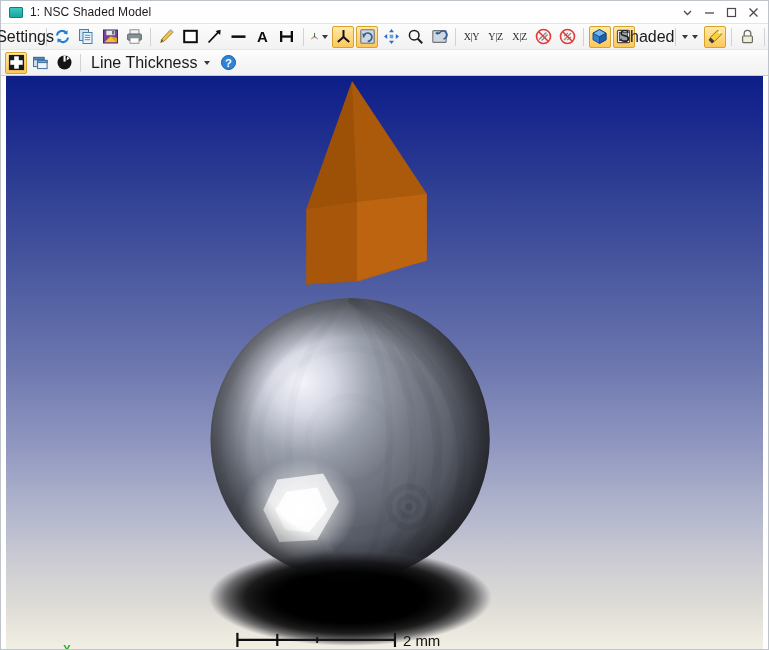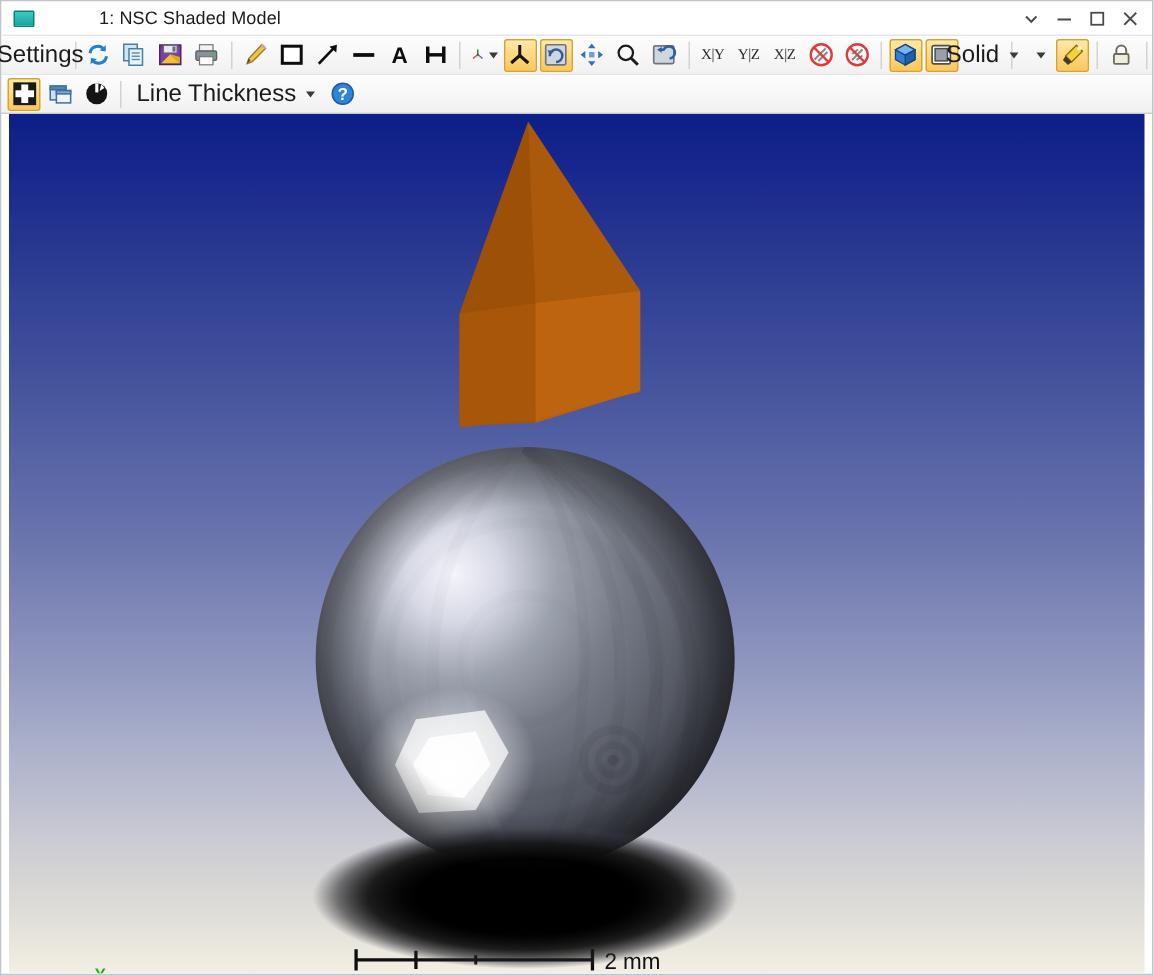--- a/index.html
+++ b/index.html
@@ -16,21 +16,20 @@
     box-sizing:border-box;
     display:flex;flex-direction:column;
   }
   
   .titlebar{
     height:22px;flex:0 0 22px;
     background:#ffffff;
     display:flex;align-items:center;
     border-bottom:1px solid #e3e5e8;
     position:relative;
-    gap:36px;
   }
   .title-icon{
     width:14px;height:11px;margin-left:8px;margin-right:7px;
     background:linear-gradient(#3ec8c0,#16a79f);
     border:1px solid #0d8079;border-radius:1px;box-sizing:border-box;
   }
   .title-text{
     font-size:12px;color:#1b1b1b;letter-spacing:.1px;
     white-space:nowrap;
   }
@@ -317,21 +316,21 @@
       </svg>
     </div>
     <div class="tb-item active">
       <svg width="17" height="17" viewBox="0 0 17 17">
         <rect x="2.4" y="2.4" width="12.2" height="12.2" rx="1.2" fill="#fdfdfd" stroke="#4e4e4e" stroke-width="1.1"></rect>
         <rect x="4.4" y="4.4" width="8.2" height="8.2" fill="#9aa0a8" stroke="#4e4e4e" stroke-width="1"></rect>
       </svg>
     </div>
 
     <div class="tb-item labeled">
-      <span class="tb-label">Solid</span>
+      <span class="tb-label">Shaded</span>
       <span class="caret"></span>
     </div>
 
     <div class="sep"></div>
 
     <div class="tb-item labeled">
       <svg width="20" height="14" viewBox="0 0 20 14">
         <defs>
             <linearGradient id="gswatch" x1="0" y1="0" x2="1" y2="0">
           <stop offset="0" stop-color="#ffffff"></stop>

